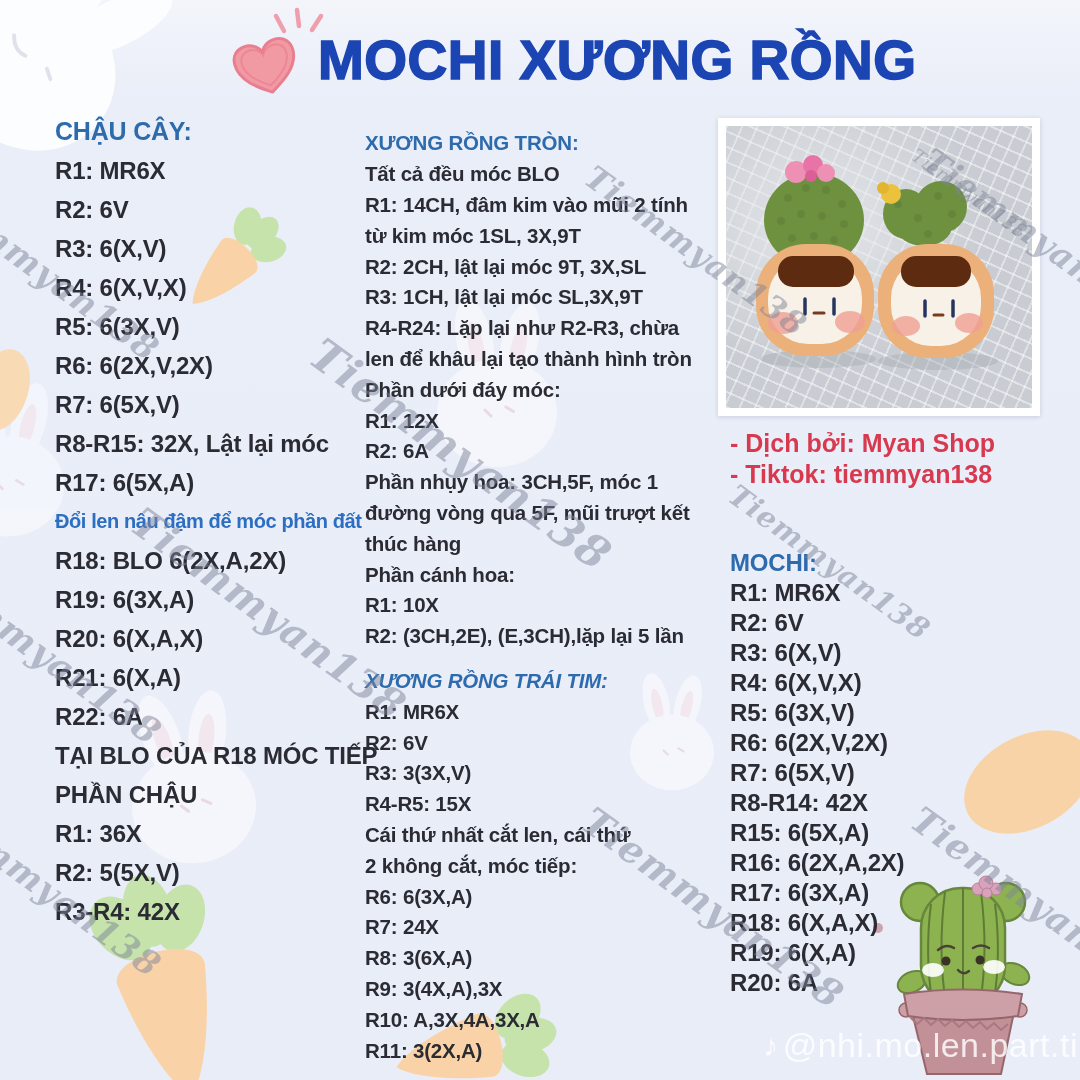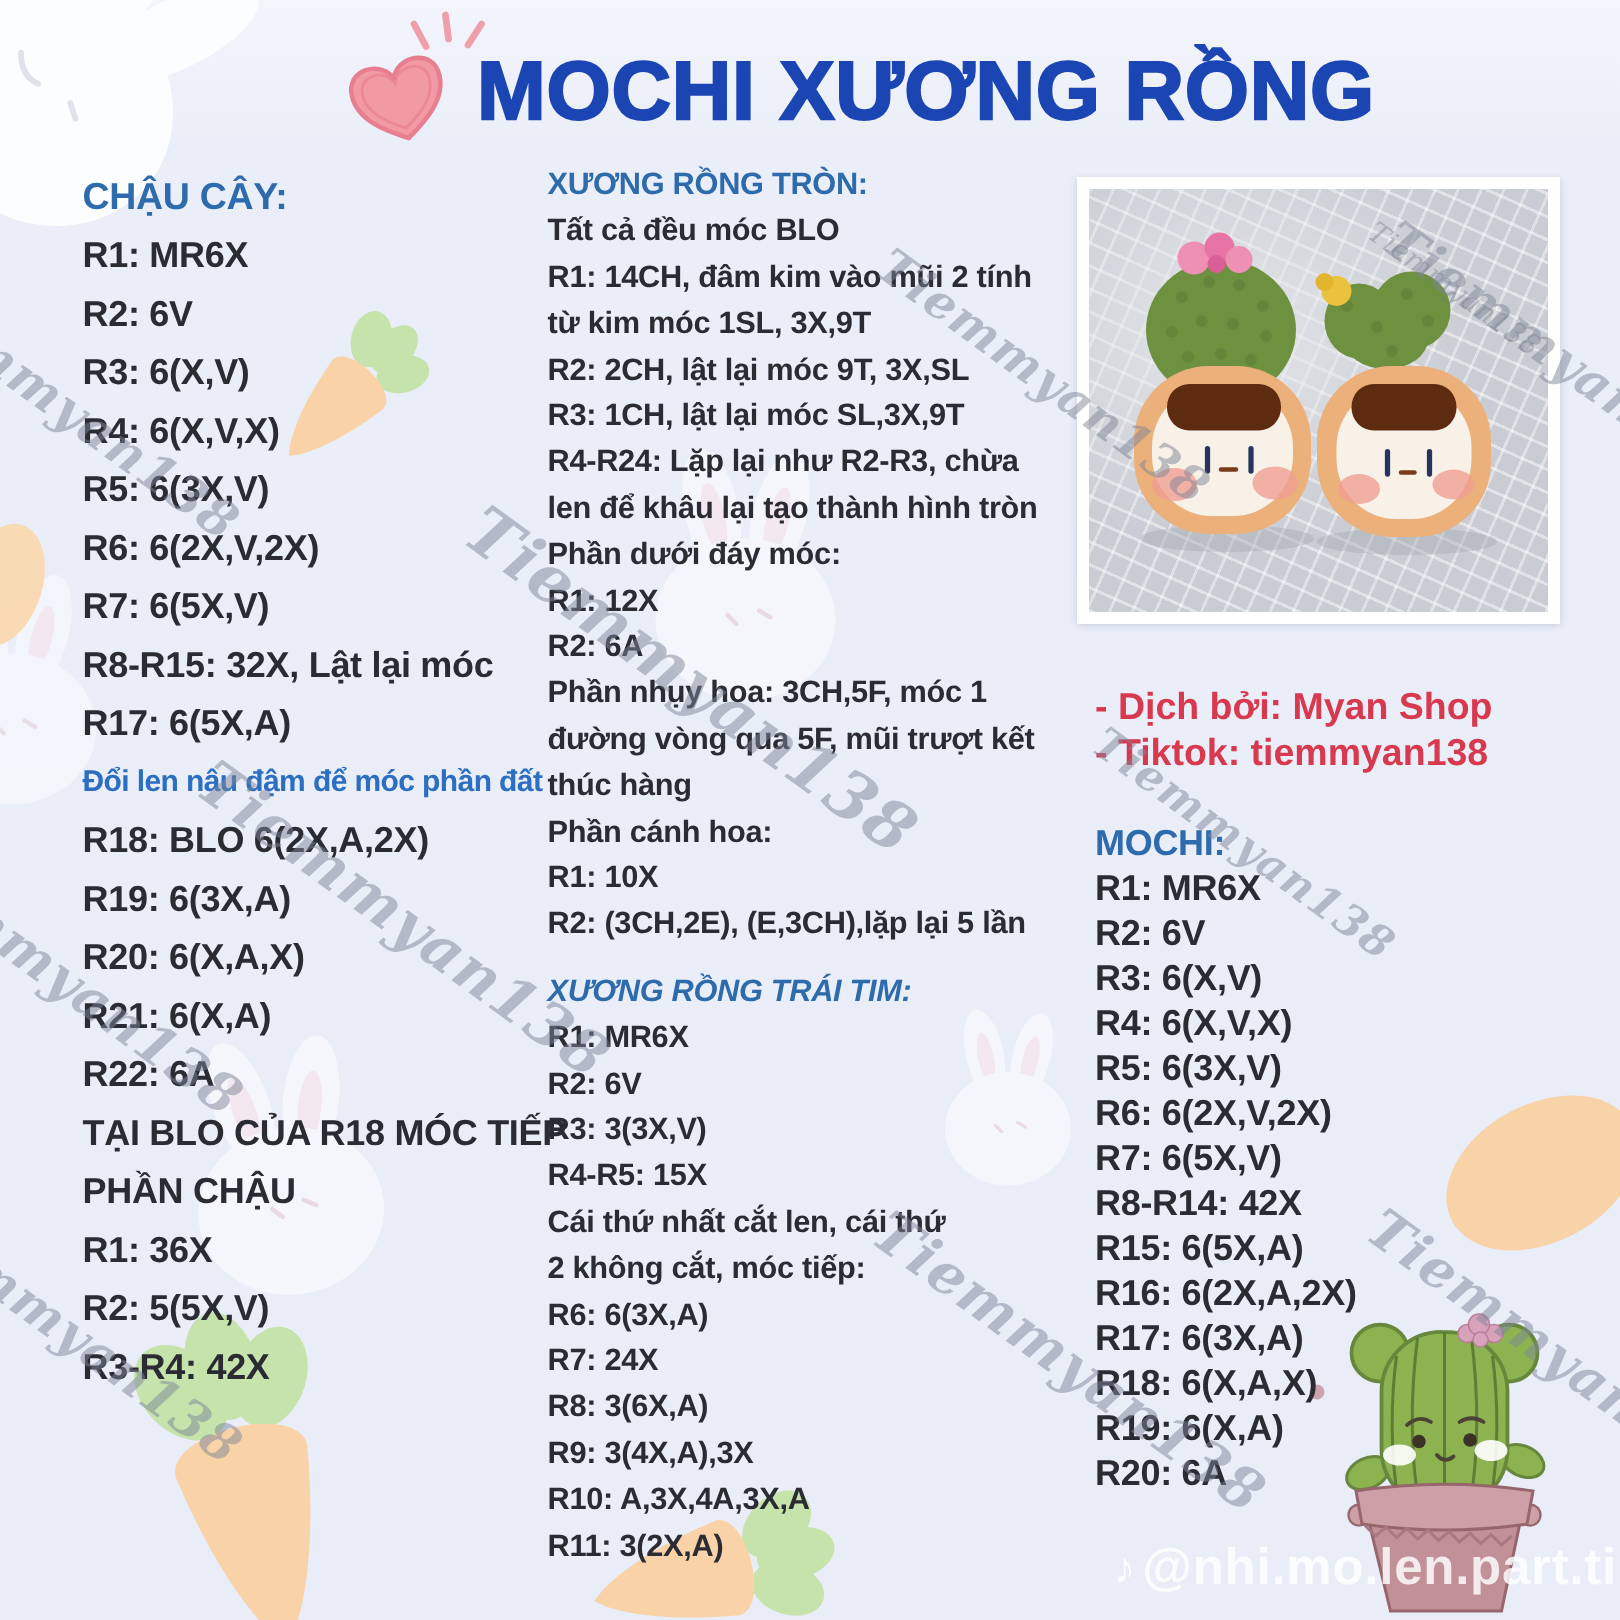--- a/index.html
+++ b/index.html
@@ -12,30 +12,30 @@
   .title{
     position:absolute;left:318px;top:28px;width:600px;
     font-size:55px;font-weight:bold;color:#1c45b4;letter-spacing:.5px;
     -webkit-text-stroke:1.6px #1c45b4;white-space:nowrap;z-index:4;
   }
   
   .col{position:absolute;color:#2a2b33;font-weight:bold;z-index:3;}
   .col .line{display:flex;align-items:center;white-space:nowrap;letter-spacing:-.2px;}
   .col-left{left:55px;top:112px;width:300px;font-size:24px;}
   .col-left .line{height:39px;}
-  .col-mid{left:365px;top:108px;width:350px;font-size:20.5px;}
+  .col-mid{left:365px;top:128px;width:350px;font-size:20.5px;}
   .col-mid .line{height:30.8px;}
   .col-right{left:730px;top:548px;width:330px;font-size:24px;}
   .col-right .line{height:30px;}
   .line.header{color:#2e6bad;}
   .line.header2{color:#2e6bad;margin-top:14px;font-style:italic;}
   .col-left .line.header{font-size:25px;}
   .line.subheader{color:#2b6ec2;font-size:20px;letter-spacing:-.4px;}
   
-  .credits{position:absolute;left:730px;top:456px;font-weight:bold;z-index:3;}
+  .credits{position:absolute;left:730px;top:428px;font-weight:bold;z-index:3;}
   .credits .c1,.credits .c2{height:31px;display:flex;align-items:center;color:#d8394f;font-size:25px;}
   .credits .c3{height:27px;display:flex;align-items:center;color:#232c50;font-size:21px;}
   
   .photo{
     position:absolute;left:718px;top:118px;width:322px;height:298px;
     background:#fff;padding:8px;box-sizing:border-box;z-index:4;
     box-shadow:0 1px 5px rgba(60,70,110,.2);
   }
   .photo-inner{
     position:relative;width:100%;height:100%;background-color:#c9cdd3;overflow:hidden;
@@ -51,21 +51,21 @@
   }
   
   .wm{
     position:absolute;font-family:"DejaVu Serif",serif;font-style:italic;font-weight:bold;
     color:#7f8699;opacity:.5;transform:rotate(36deg);transform-origin:left top;
     white-space:nowrap;z-index:5;letter-spacing:1px;pointer-events:none;
   }
   
   .tiktok-wm{
     position:absolute;right:2px;top:1026px;z-index:7;display:flex;align-items:center;gap:4px;
-    color:rgba(255,255,255,.82);font-size:34px;font-weight:bold;letter-spacing:.5px;
+    color:rgba(255,255,255,.82);font-size:34px;font-weight:normal;letter-spacing:.5px;
   }
   .tiktok-wm .note{font-size:30px;}
   svg{display:block;}
   .decor-layer{position:absolute;left:0;top:0;z-index:1;pointer-events:none;}
   .cactus-illu{position:absolute;left:868px;top:862px;z-index:2;}
 </style>
 </head>
 <body>
 
 <div class="stage">

